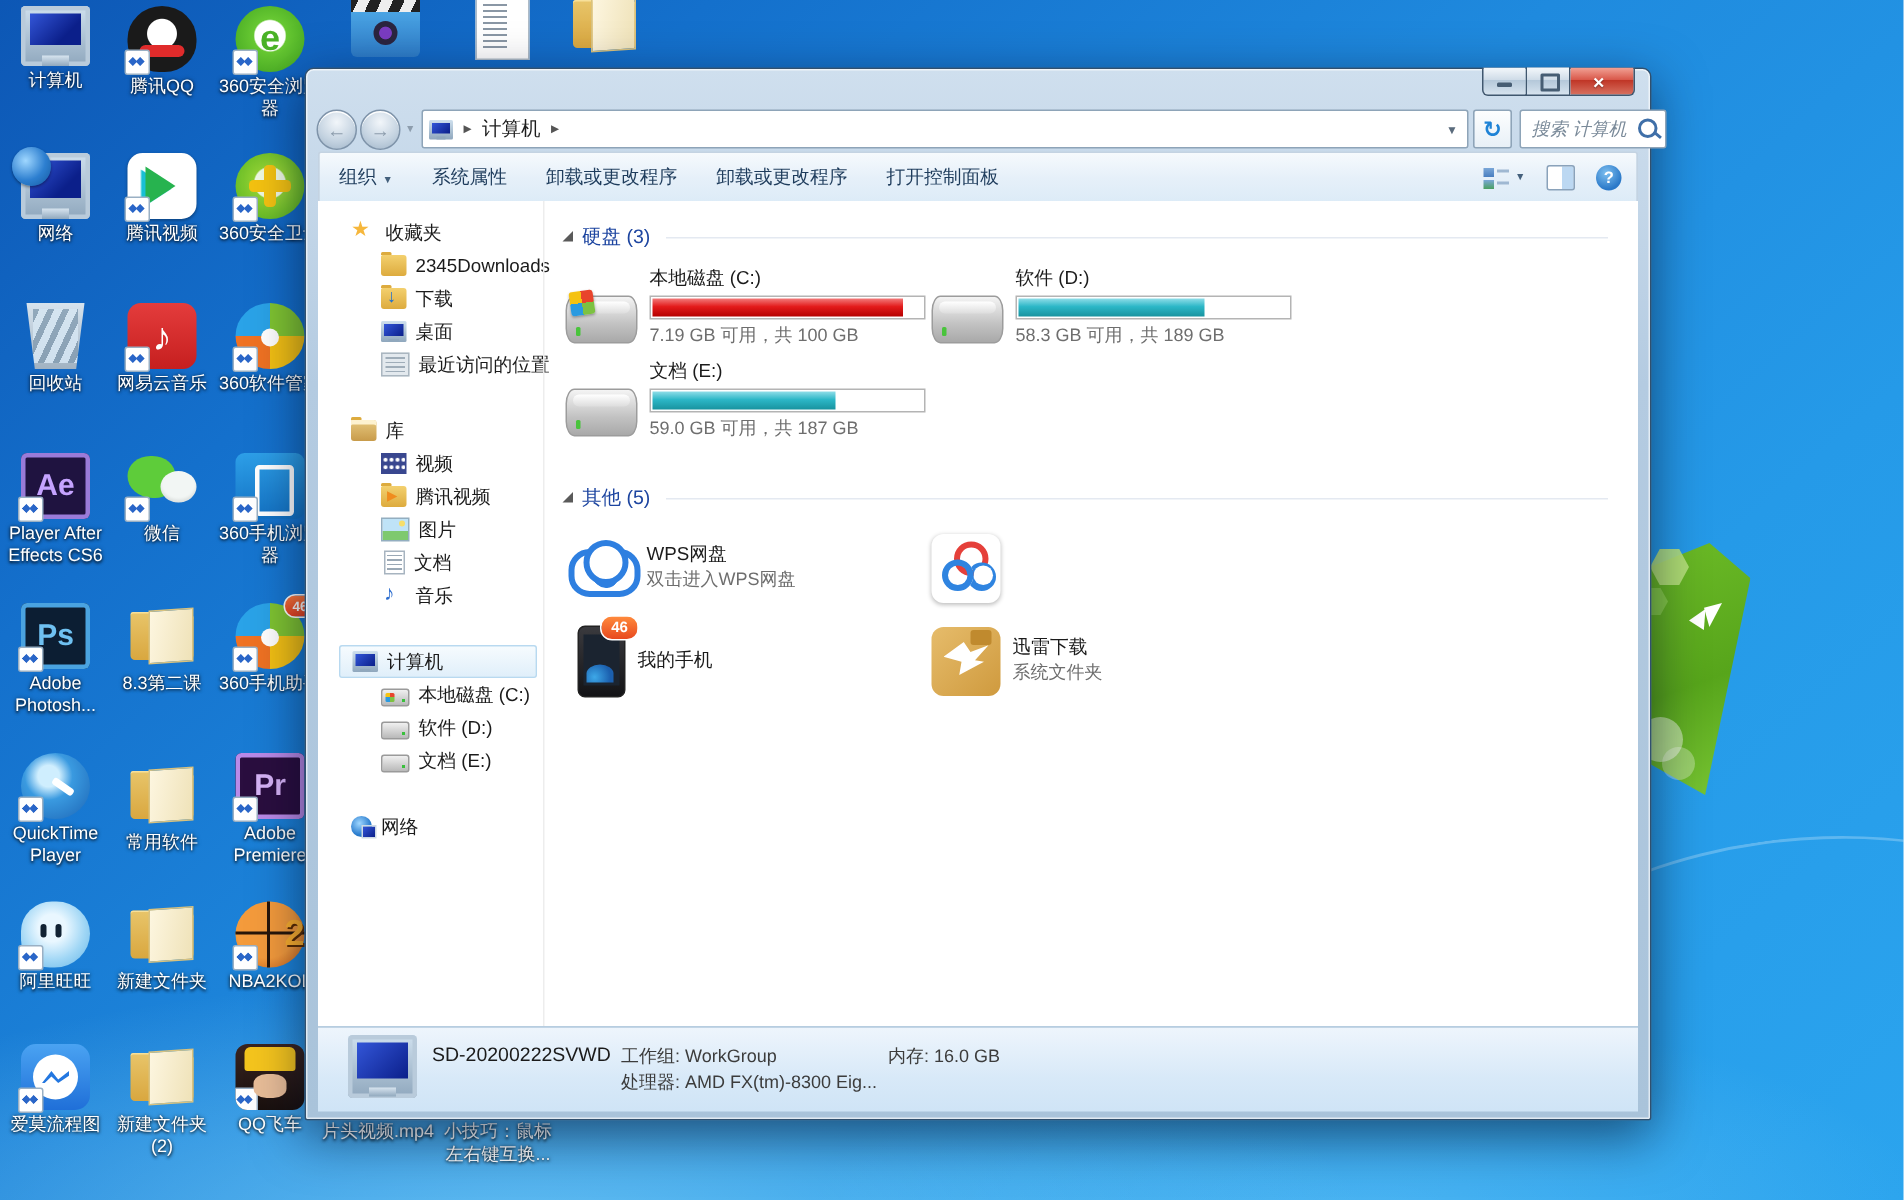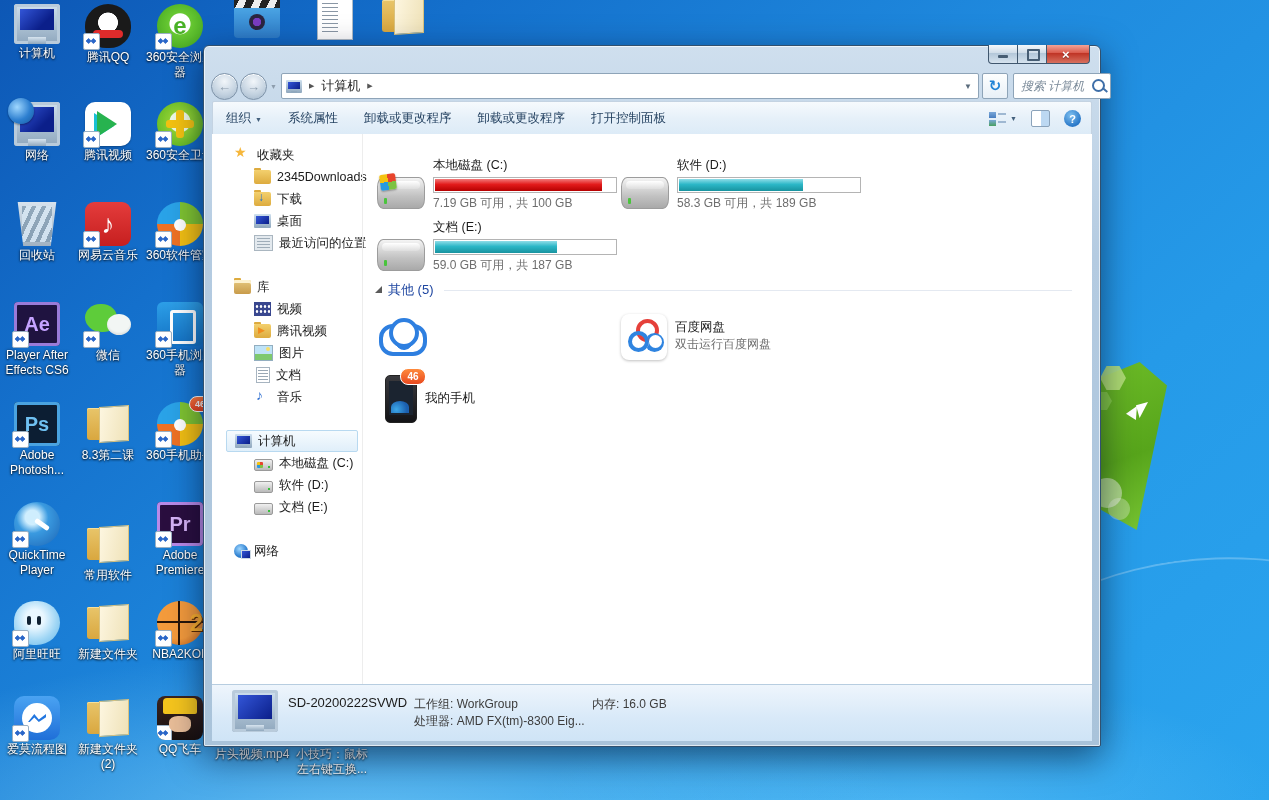--- a/index.html
+++ b/index.html
@@ -229,21 +229,21 @@
   .tiles{display:flex;flex-wrap:wrap;width:505px;margin:8px 0 0 4px;}
   .tile{width:244px;height:56px;display:flex;margin-bottom:6px;cursor:pointer;}
   .tico{width:46px;height:46px;flex:none;margin:2px 8px 0 0;position:relative;align-self:center;}
   .ttxt{display:flex;flex-direction:column;justify-content:center;min-width:0;}
   .tname{font-size:12.5px;color:#1b1b1b;white-space:nowrap;}
   .tbar{width:180px;height:12px;border:1px solid #b4b4b4;background:#fff;padding:1px;margin:3px 0 2px;}
   .tbar i{display:block;height:100%;}
   .bar-red i{background:linear-gradient(#f27a7a,#e31b1b 45%,#b50000);}
   .bar-teal i{background:linear-gradient(#8fdde8,#2cb7c7 45%,#18939f);}
   .tinfo{font-size:12px;color:#6e6e6e;white-space:nowrap;}
-  .mt26{text-align:right;}
+  .mt26{margin-top:22px;text-align:right;}
   
   .mi-hdd,.mi-hdd-c{background:linear-gradient(#f4f4f4,#c2c2c2 60%,#a9a9a9);border-radius:6px/10px;
     border:1px solid #9c9c9c;height:30px;top:8px;}
   .mi-hdd:before,.mi-hdd-c:before{content:"";position:absolute;left:4px;right:4px;top:3px;height:8px;
     background:linear-gradient(#fff,#ddd);border-radius:4px;}
   .mi-hdd:after,.mi-hdd-c:after{content:"";position:absolute;left:6px;bottom:4px;width:3px;height:6px;background:#49c43c;border-radius:1px;}
   .mi-hdd-c .flag{position:absolute;left:2px;top:-4px;width:16px;height:16px;
     background:conic-gradient(#e8442c 0 25%,#7dc242 0 50%,#2a9ae0 0 75%,#f5c211 0 100%);
     border-radius:2px;transform:rotate(-8deg);box-shadow:0 1px 2px rgba(0,0,0,.35);}
   .mi-wps{background:transparent;}
@@ -413,21 +413,21 @@
     </span>
     <span class="dlabel">360手机助手</span>
   </div>
       <div class="dico" style="left: 2px; top: 502px;">
     <span class="dk ic-quicktime">
 
       <span class="sc"></span>
     </span>
     <span class="dlabel">QuickTime Player</span>
   </div>
-      <div class="dico" style="left: 73px; top: 522px;">
+      <div class="dico" style="left: 73px; top: 508px;">
     <span class="dk ic-folder">
       
       
       
     </span>
     <span class="dlabel">常用软件</span>
   </div>
       <div class="dico" style="left: 145px; top: 502px;">
     <span class="dk ic-pr">
       <span class="glyph">Pr</span>
@@ -638,20 +638,25 @@
         <div class="nrow child">
           <span class="ni ni-drive"></span>
           <span class="nlabel">文档 (E:)</span>
         </div>
         <div class="nrow parent gap">
           <span class="ni ni-network"></span>
           <span class="nlabel">网络</span>
         </div>
       </div>
     <div class="mainpane" id="mainpane">
+        <div class="ghead">
+          <span class="gmark"></span>
+          <span class="gtitle">硬盘 (3)</span>
+          <span class="gline"></span>
+        </div>
         <div class="tiles">
           <div class="tile">
     <span class="tico mi-hdd-c">
               <span class="flag"></span>
             </span>
     <div class="ttxt">
       <div class="tname">本地磁盘 (C:)</div>
       <div class="tbar bar-red">
                 <i style="width: 93%;"></i>
               </div>
@@ -682,38 +687,46 @@
         <div class="ghead mt26">
           <span class="gmark"></span>
           <span class="gtitle">其他 (5)</span>
           <span class="gline"></span>
         </div>
         <div class="tiles">
           <div class="tile">
     <span class="tico mi-wps">
               <span class="swirl"></span>
             </span>
+    <div class="ttxt">
+      <div class="tname">WPS网盘</div>
+
+      <div class="tinfo">双击进入WPS网盘</div>
+    </div>
   </div>
           <div class="tile">
     <span class="tico mi-baidu"></span>
-    <div class="ttxt">
-      <div class="tname">百度网盘</div>
-
-      <div class="tinfo">双击运行百度网盘</div>
-    </div>
   </div>
           <div class="tile">
     <span class="tico mi-phone">
               <span class="b46">46</span>
             </span>
     <div class="ttxt">
       <div class="tname">我的手机</div>
 
     </div>
   </div>
+          <div class="tile">
+    <span class="tico mi-thunder"></span>
+    <div class="ttxt">
+      <div class="tname">迅雷下载</div>
+
+      <div class="tinfo">系统文件夹</div>
+    </div>
+  </div>
         </div>
       </div>
   </div>
 
   <div class="details">
     <div class="dp-ico"></div>
     <div class="dp-name">SD-20200222SVWD</div>
     <div class="dp-wg">工作组: WorkGroup</div>
     <div class="dp-mem">内存: 16.0 GB</div>
     <div class="dp-cpu">处理器: AMD FX(tm)-8300 Eig...</div>

